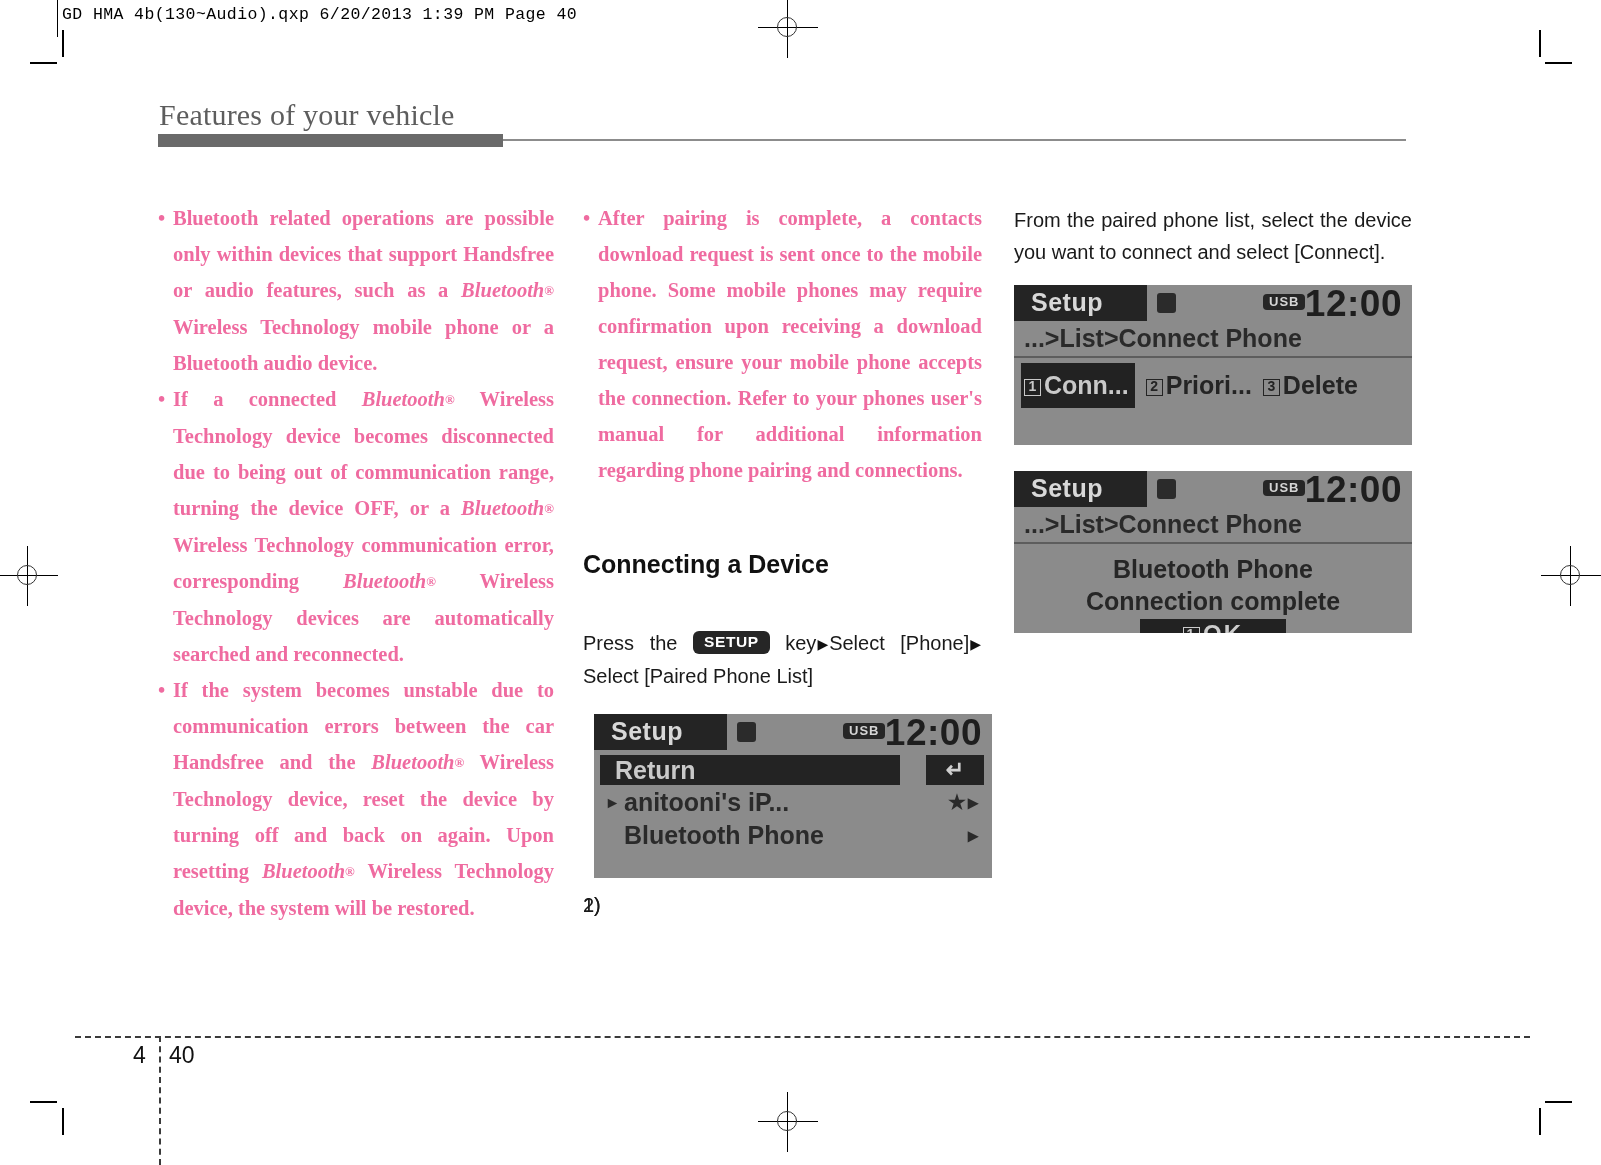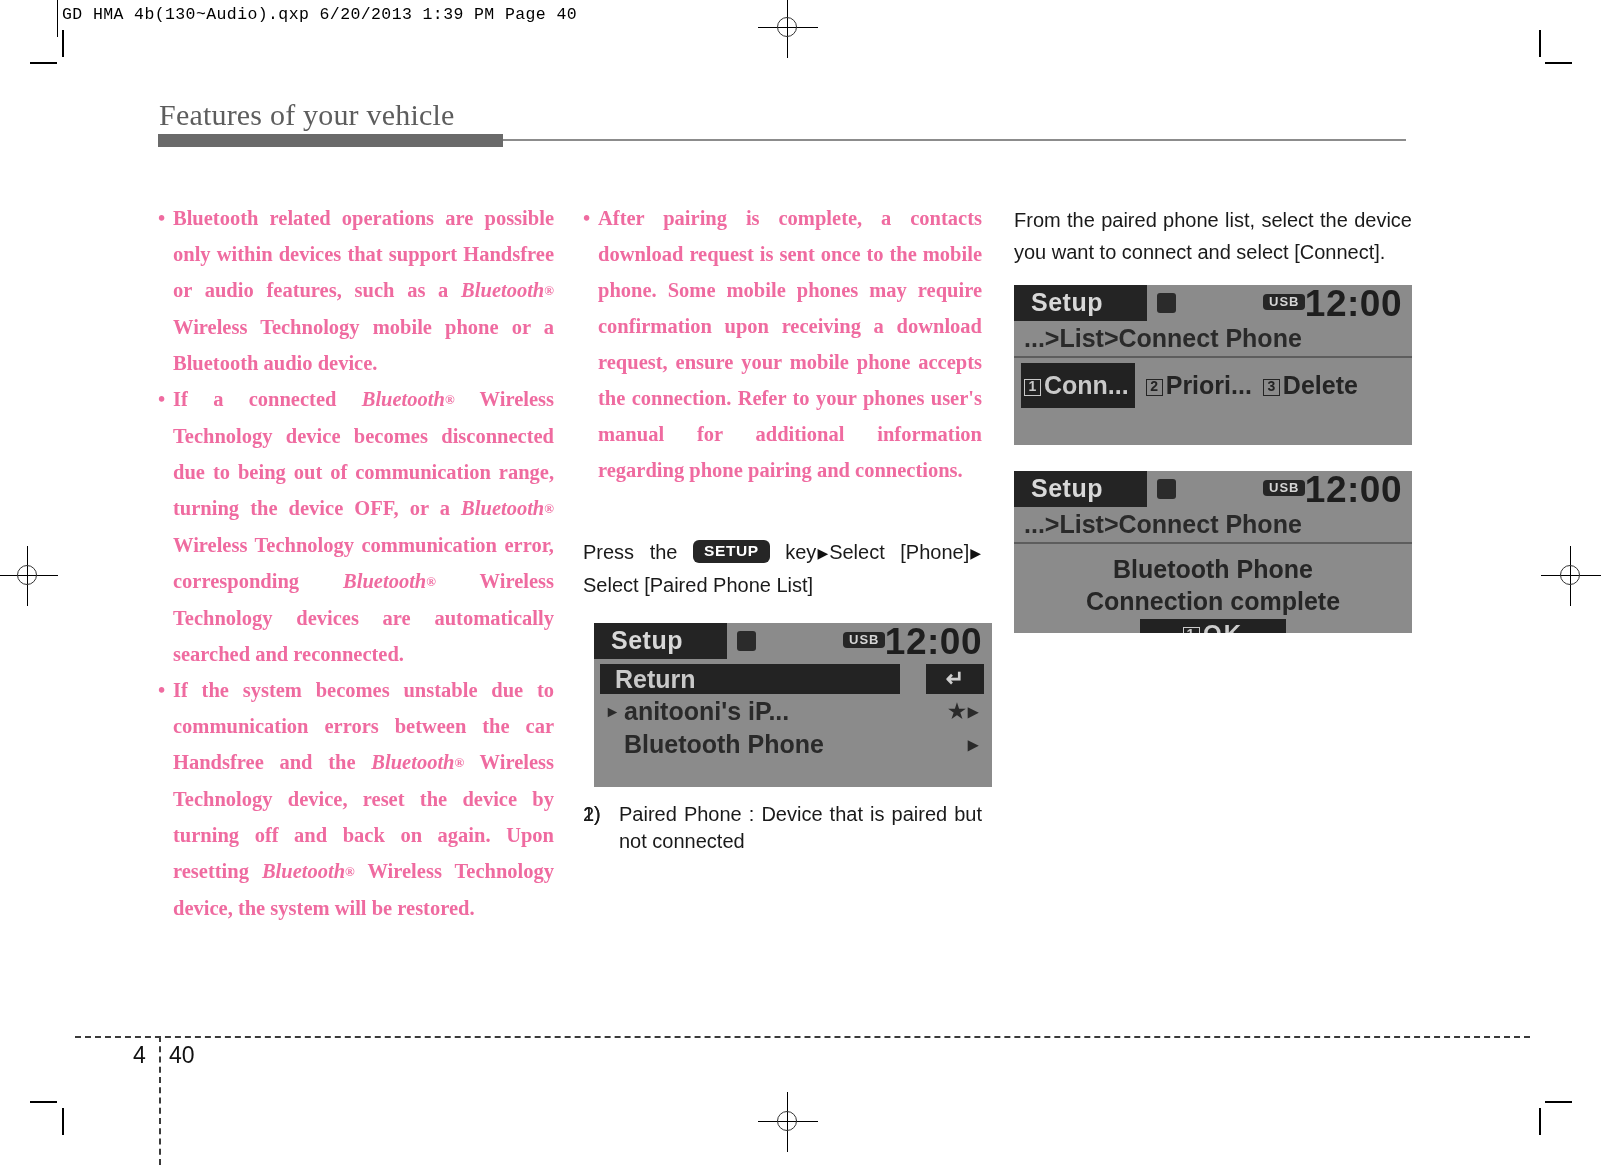--- a/index.html
+++ b/index.html
@@ -391,20 +391,21 @@
     <li>If a connected <span class="ital">Bluetooth</span><span class="reg">®</span> Wireless Technology device becomes disconnected due to being out of communication range, turning the device OFF, or a <span class="ital">Bluetooth</span><span class="reg">®</span> Wireless Technology communication error, corresponding <span class="ital">Bluetooth</span><span class="reg">®</span> Wireless Technology devices are automatically searched and reconnected.</li>
     <li>If the system becomes unstable due to communication errors between the car Handsfree and the <span class="ital">Bluetooth</span><span class="reg">®</span> Wireless Technology device, reset the device by turning off and back on again. Upon resetting <span class="ital">Bluetooth</span><span class="reg">®</span> Wireless Technology device, the system will be restored.</li>
   </ul>
 </div>
 
 <div class="col" id="col2">
   <ul class="bul pink">
     <li>After pairing is complete, a contacts download request is sent once to the mobile phone. Some mobile phones may require confirmation upon receiving a download request, ensure your mobile phone accepts the connection. Refer to your phones user's manual for additional information regarding phone pairing and connections.</li>
   </ul>
 
+  <h2 class="sect-head" style="margin-top:62px;">Connecting a Device</h2>
 
   <div class="sans-body" style="margin-top:48px;">
     <span>Press the</span>
     <span class="key-pill">SETUP</span>
     <span>key</span><span class="arrow-tri">▶</span><span>Select [Phone]</span><span class="arrow-tri">▶</span><span>Select [Paired Phone List]</span>
   </div>
 
   <div class="lcd-wrap" style="margin-top:22px;margin-left:11px;">
     <div class="lcd" style="width:398px;height:164px;">
       <div class="lcd-topbar">
@@ -434,21 +435,20 @@
       </div>
     </div>
   </div>
 
   <div class="numnotes">
     <div class="numnote">
       <span class="nlabel">1)</span>
     </div>
     <div class="numnote">
       <span class="nlabel">2)</span>
-      <span>Paired Phone : Device that is paired but not connected</span>
     </div>
   </div>
 </div>
 
 <div class="col" id="col3">
   <div class="sans-body" style="margin-top:4px;">From the paired phone list, select the device you want to connect and select [Connect].</div>
 
   <div class="lcd" style="margin-top:17px;width:398px;height:160px;">
     <div class="lcd-topbar">
       <div class="lcd-setup-block"></div>

